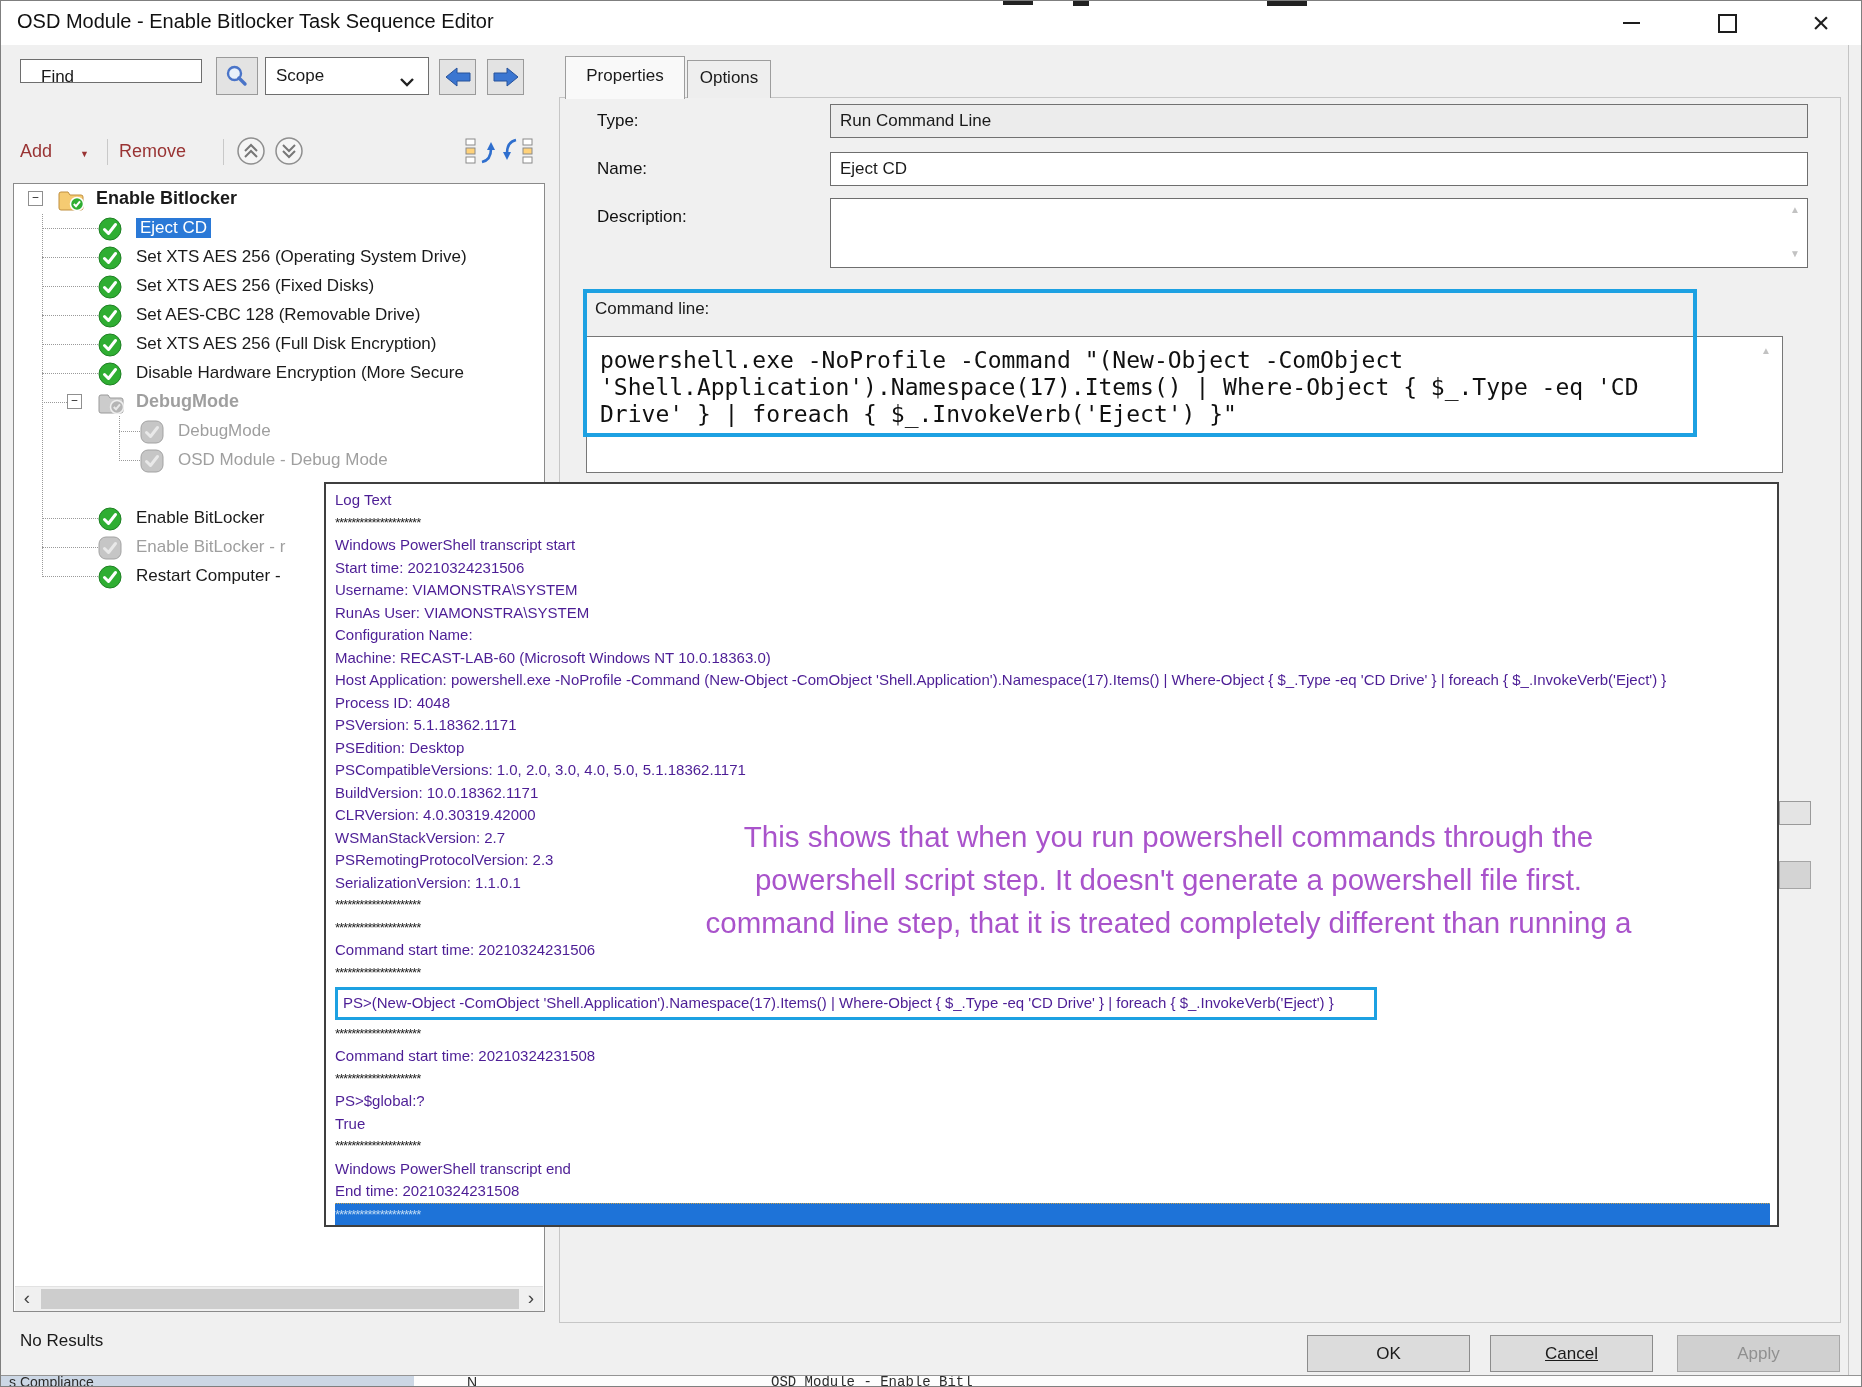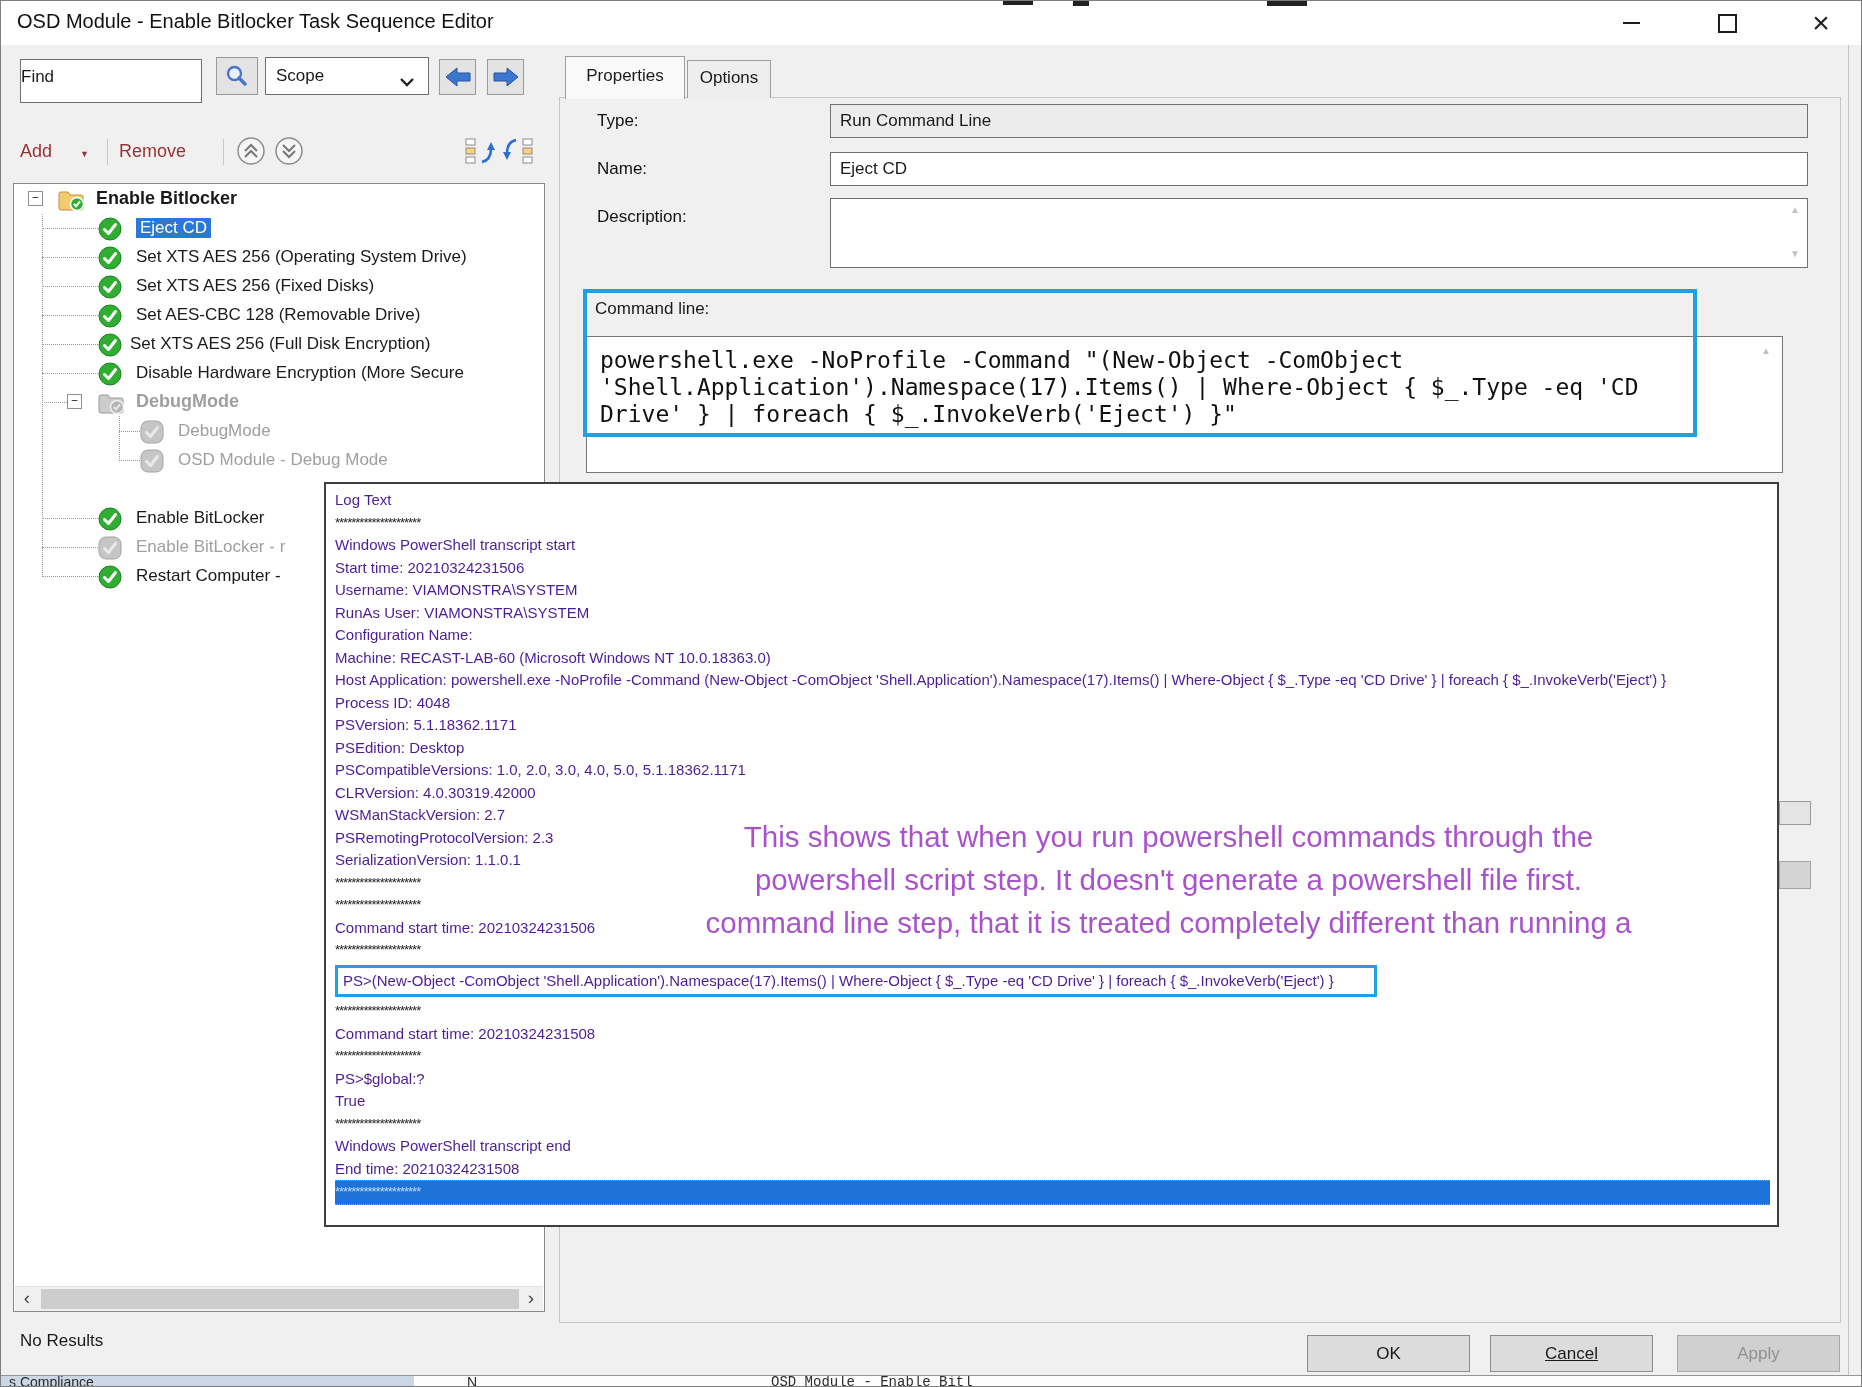--- a/index.html
+++ b/index.html
@@ -10,21 +10,21 @@
   
   .titlebar{left:0;top:0;width:100%;height:44px;background:#ffffff;}
   .title{left:16px;top:9px;font-size:20px;color:#111;}
   .winbtn{top:0;width:64px;height:44px;display:flex;align-items:center;justify-content:center;cursor:default;}
   .min-glyph{display:block;width:17px;border-top:2px solid #1d1d1d;}
   .max-glyph{display:block;width:15px;height:15px;border:2px solid #1d1d1d;}
   .close-glyph{font-size:30px;line-height:30px;color:#1d1d1d;}
   .sliver{background:#222;}
   
   .field{background:#fff;border:1px solid #6e6e6e;box-sizing:border-box;}
-  .find{left:19px;top:58px;width:182px;height:44px;font-size:17px;padding:7px 0 0 0;}
+  .find{left:19px;top:58px;width:182px;height:24px;font-size:17px;padding:7px 0 0 20px;}
   .btn3d{background:#e3e3e3;border:1px solid #9a9a9a;box-sizing:border-box;
      display:flex;align-items:center;justify-content:center;}
   .searchbtn{left:215px;top:56px;width:42px;height:38px;}
   .scope{left:264px;top:56px;width:164px;height:38px;font-size:17px;padding:8px 0 0 10px;}
   .scope-chev{left:398px;top:72px;}
   .backbtn{left:438px;top:58px;width:37px;height:36px;}
   .fwdbtn{left:486px;top:58px;width:37px;height:36px;}
   
   .tbtext{font-size:18px;color:#993333;}
   .addbtn{left:19px;top:140px;}
@@ -219,21 +219,21 @@
             <path d="M6.5 12.5 l4 4 l7 -9" fill="none" stroke="#fff" stroke-width="3" stroke-linecap="round" stroke-linejoin="round"></path>
           </svg></span>
         <span class="tlabel" style="left:122px">Set AES-CBC 128 (Removable Drive)</span>
       </div>
       <div class="trow" style="top: 147px;">
         <i class="stub" style="left:28px;width:56px"></i>
         <span class="ticon" style="left:84px"><svg width="24" height="24">
             <circle cx="12" cy="12" r="11" fill="#2fae32" stroke="#1e8023"></circle>
             <path d="M6.5 12.5 l4 4 l7 -9" fill="none" stroke="#fff" stroke-width="3" stroke-linecap="round" stroke-linejoin="round"></path>
           </svg></span>
-        <span class="tlabel" style="left:116px">Set XTS AES 256 (Full Disk Encryption)</span>
+        <span class="tlabel" style="left:122px">Set XTS AES 256 (Full Disk Encryption)</span>
       </div>
       <div class="trow" style="top: 176px;">
         <i class="stub" style="left:28px;width:56px"></i>
         <span class="ticon" style="left:84px"><svg width="24" height="24">
             <circle cx="12" cy="12" r="11" fill="#2fae32" stroke="#1e8023"></circle>
             <path d="M6.5 12.5 l4 4 l7 -9" fill="none" stroke="#fff" stroke-width="3" stroke-linecap="round" stroke-linejoin="round"></path>
           </svg></span>
         <span class="tlabel" style="left:122px">Disable Hardware Encryption (More Secure</span>
       </div>
       <div class="trow" style="top: 205px;">
@@ -318,20 +318,21 @@
       <div class="logline">Start time: 20210324231506</div>
       <div class="logline">Username: VIAMONSTRA\SYSTEM</div>
       <div class="logline">RunAs User: VIAMONSTRA\SYSTEM</div>
       <div class="logline">Configuration Name: </div>
       <div class="logline">Machine: RECAST-LAB-60 (Microsoft Windows NT 10.0.18363.0)</div>
       <div class="logline">Host Application: powershell.exe -NoProfile -Command (New-Object -ComObject 'Shell.Application').Namespace(17).Items() | Where-Object { $_.Type -eq 'CD Drive' } | foreach { $_.InvokeVerb('Eject') }</div>
       <div class="logline">Process ID: 4048</div>
       <div class="logline">PSVersion: 5.1.18362.1171</div>
       <div class="logline">PSEdition: Desktop</div>
       <div class="logline">PSCompatibleVersions: 1.0, 2.0, 3.0, 4.0, 5.0, 5.1.18362.1171</div>
+      <div class="logline">BuildVersion: 10.0.18362.1171</div>
       <div class="logline">CLRVersion: 4.0.30319.42000</div>
       <div class="logline">WSManStackVersion: 2.7</div>
       <div class="logline">PSRemotingProtocolVersion: 2.3</div>
       <div class="logline">SerializationVersion: 1.1.0.1</div>
       <div class="logline lsep">*********************</div>
       <div class="logline lsep">*********************</div>
       <div class="logline">Command start time: 20210324231506</div>
       <div class="logline lsep">*********************</div>
       <div class="psbox">
         <div class="logline">PS&gt;(New-Object -ComObject 'Shell.Application').Namespace(17).Items() | Where-Object { $_.Type -eq 'CD Drive' } | foreach { $_.InvokeVerb('Eject') }</div>

